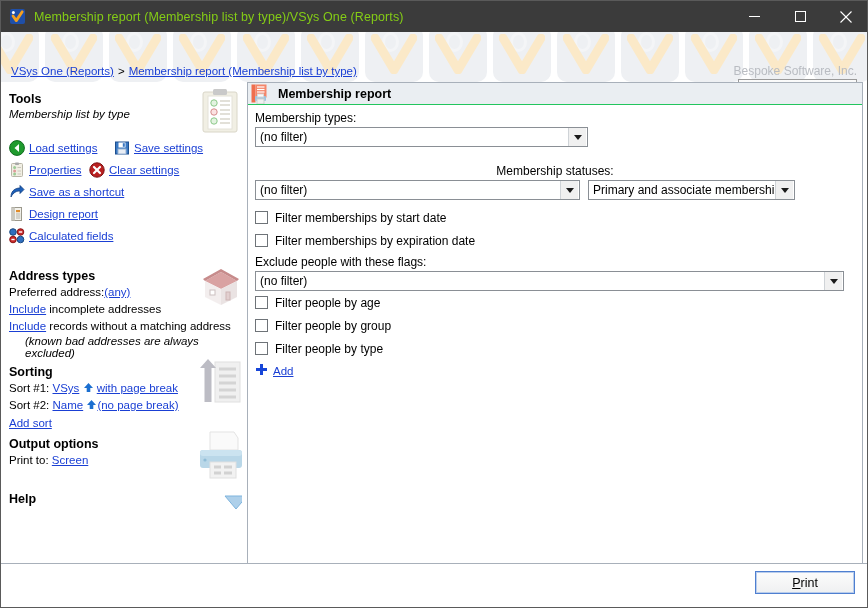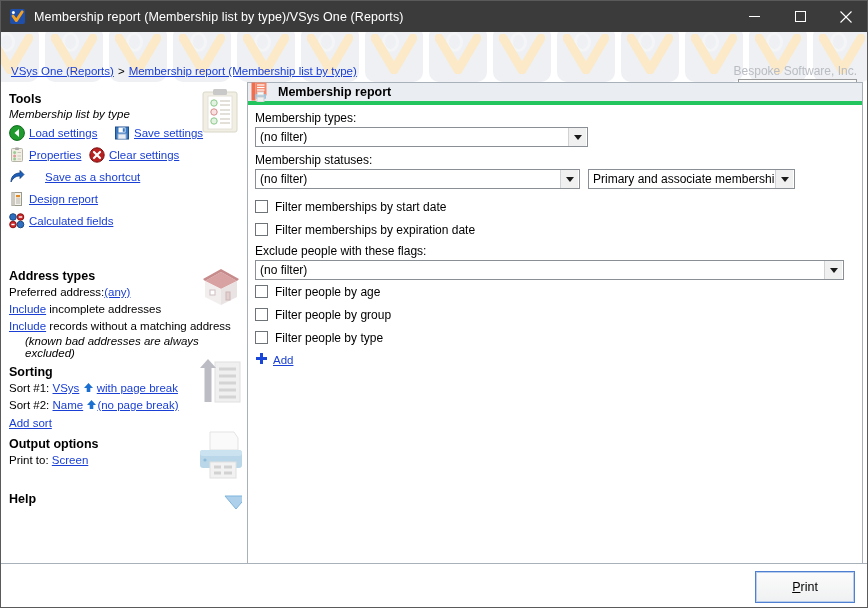--- a/index.html
+++ b/index.html
@@ -32,21 +32,21 @@
     align-items: center;
     box-sizing: border-box;
   }
   .titlebar .appicon {
     width: 17px; height: 17px;
     margin-left: 8px; margin-right: 8px;
     position: relative;
     flex: 0 0 auto;
   }
   .titlebar .title {
-    color: #ffffff;
+    color: #84cc16;
     font-size: 12.5px;
     white-space: nowrap;
     letter-spacing: .1px;
   }
   .wincontrols {
     position: absolute;
     right: 0; top: 0;
     height: 31px;
     display: flex;
   }
@@ -143,41 +143,42 @@
     color: #1a3fd4;
     text-decoration: underline;
     font-size: 11.5px;
     white-space: nowrap;
   }
   .txt { font-size: 11.5px; white-space: nowrap; }
   .toolrow {
     display: flex;
     align-items: center;
     height: 19px;
+    margin-top: 15px;
   }
   .ico16 {
     width: 16px; height: 16px;
     margin-right: 4px;
     position: relative;
     flex: 0 0 auto;
   }
 
   
   .content {
     position: absolute;
     left: 246px; top: 81px;
     width: 616px; height: 482px;
     border: 1px solid #a8b0ba;
     background: #ffffff;
     box-sizing: border-box;
   }
   .content-head {
     height: 22px;
     background: #eaeef2;
-    border-bottom: 4px solid #22c55e;
+    border-bottom: 1px solid #22c55e;
     display: flex;
     align-items: center;
     box-sizing: border-box;
   }
   .content-head .rpticon {
     width: 18px; height: 20px;
     margin-left: 3px; margin-right: 9px;
     position: relative;
     flex: 0 0 auto;
   }
@@ -249,21 +250,21 @@
     position: absolute;
     left: 0; bottom: 0;
     width: 866px; height: 44px;
     background: #ffffff;
     border-top: 1px solid #a8b0ba;
     box-sizing: border-box;
   }
   .printbtn {
     position: absolute;
     right: 12px; top: 7px;
-    width: 100px; height: 32px;
+    width: 100px; height: 23px;
     background: linear-gradient(#fcfcfc, #eff0f1);
     border: 1px solid #4f7fd0;
     box-shadow: 0 0 0 1px #b9cdec inset;
     display: flex;
     align-items: center;
     justify-content: center;
     font-size: 12.5px;
     box-sizing: border-box;
   }
   .printbtn u { text-decoration: underline; }
@@ -475,21 +476,21 @@
       <span class="ico16">
         <svg width="16" height="16" viewBox="0 0 16 16">
           <circle cx="8" cy="8" r="7.2" fill="#b92020" stroke="#7d1111"></circle>
           <line x1="5" y1="5" x2="11" y2="11" stroke="#ffffff" stroke-width="2.2" stroke-linecap="round"></line>
           <line x1="11" y1="5" x2="5" y2="11" stroke="#ffffff" stroke-width="2.2" stroke-linecap="round"></line>
         </svg>
       </span>
       <span class="lnk">Clear settings</span>
     </div>
 
-    <div style="position:absolute;left:8px;top:85px;gap:16px;" class="toolrow">
+    <div style="position:absolute;left:8px;top:85px;" class="toolrow">
       <span class="ico16">
         <svg width="16" height="16" viewBox="0 0 16 16">
           <path d="M2 13 C2 6 7 4 11 4 L11 1.5 L15 5.5 L11 9.5 L11 7 C8 7 4.5 8 2 13 Z" fill="#1d5fb8" stroke="#113f80" stroke-width="0.8" stroke-linejoin="round"></path>
         </svg>
       </span>
       <span class="lnk">Save as a shortcut</span>
     </div>
 
     <div style="position:absolute;left:8px;top:107px;" class="toolrow">
       <span class="ico16">
@@ -639,21 +640,21 @@
     <div class="form">
 
       <div class="flabel">Membership types:</div>
       <div class="combo" style="width:333px;">
         <span class="val">(no filter)</span>
         <span class="arrow">
             <span class="tri-down"></span>
           </span>
       </div>
 
-      <div class="flabel" style="margin-top:6px;">Membership statuses:</div>
+      <div class="flabel" style="margin-top:17px;text-align:center;">Membership statuses:</div>
       <div style="display:flex;align-items:center;gap:8px;">
         <div class="combo" style="width:325px;">
           <span class="val">(no filter)</span>
           <span class="arrow">
               <span class="tri-down"></span>
             </span>
         </div>
         <div class="combo" style="width:207px;">
           <span class="val">Primary and associate memberships</span>
           <span class="arrow">

